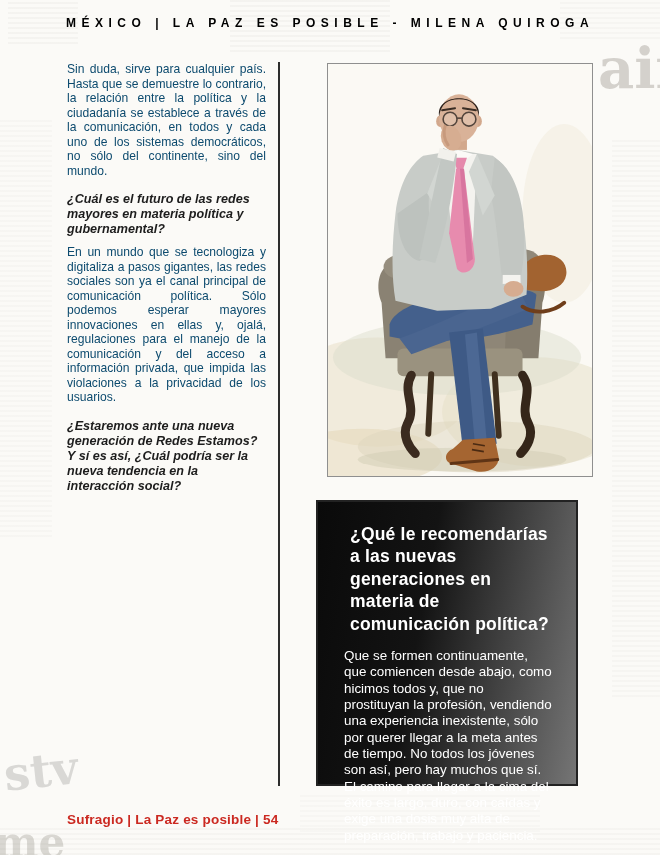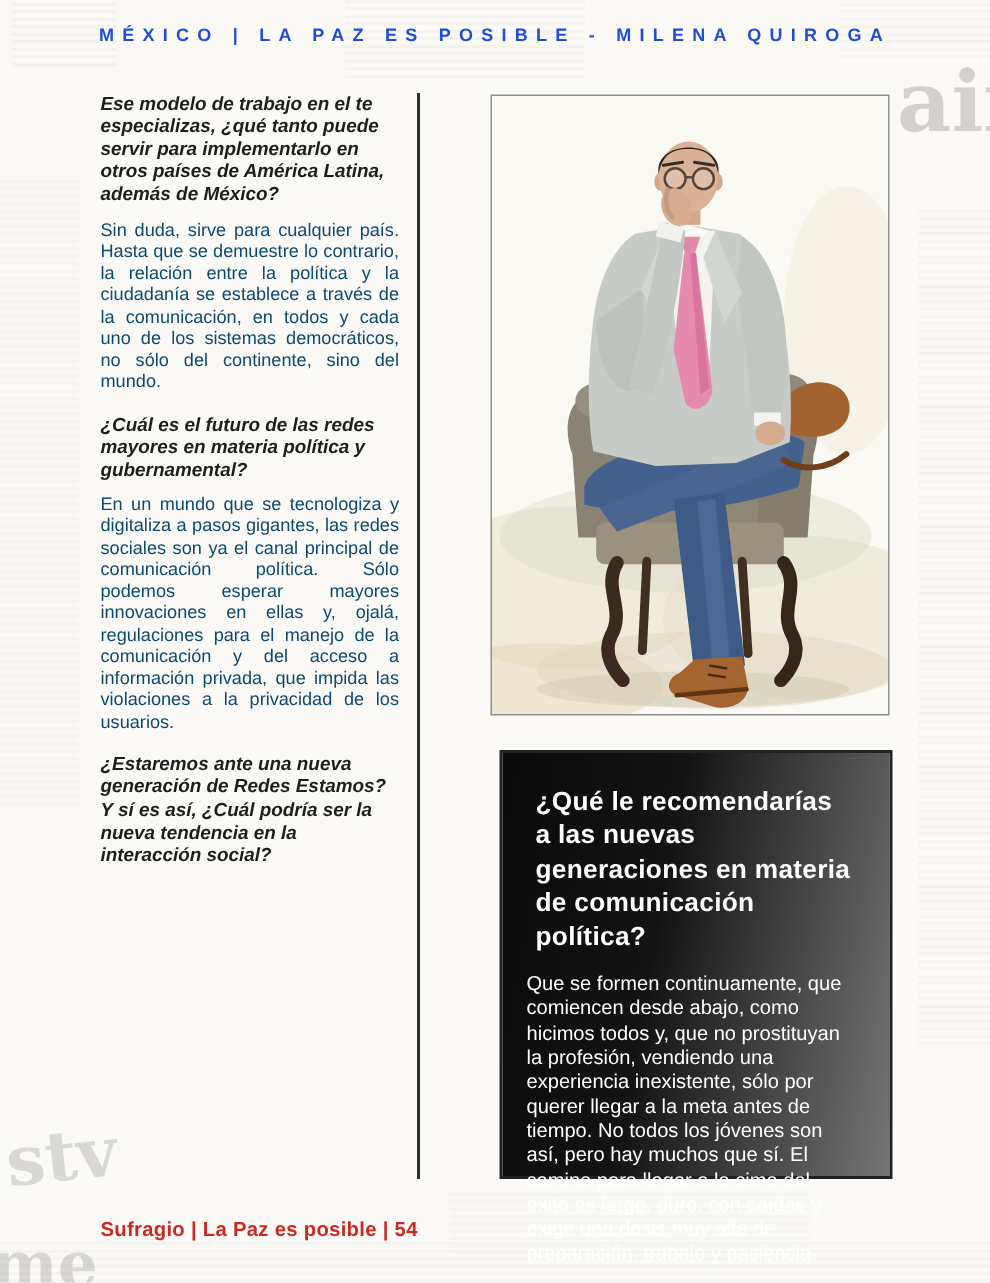--- a/index.html
+++ b/index.html
@@ -13,21 +13,21 @@
     position:absolute;
     background:repeating-linear-gradient(180deg, rgba(95,90,80,.07) 0 2px, rgba(0,0,0,0) 2px 5px);
     opacity:.6;pointer-events:none;
   }
   .frag{
     position:absolute;font-family:"DejaVu Serif", serif;font-weight:bold;
     color:rgba(110,105,95,.28);pointer-events:none;user-select:none;line-height:1;
   }
   .page-header{
     position:absolute;top:16px;left:0;width:660px;text-align:center;
-    color:#1d4ed8;font-size:12px;font-weight:bold;letter-spacing:5.5px;
+    color:#000000;font-size:12px;font-weight:bold;letter-spacing:5.5px;
   }
   .left-col{
     position:absolute;left:67px;top:62px;width:199px;
   }
   .q{
     font-style:italic;font-weight:bold;color:#1d1d1d;
     font-size:12.6px;line-height:1.2;margin:14px 0 8px 0;
   }
   .q.first{margin-top:0;}
   .a{
@@ -36,24 +36,24 @@
   .divider{
     position:absolute;left:278px;top:62px;width:2px;height:724px;
     background:#2d2d2d;
   }
   .photo{
     position:absolute;left:327px;top:63px;width:266px;height:414px;
     border:1px solid #8f8f8f;background:#fbf9f4;box-sizing:border-box;
   }
   .photo svg{display:block;width:100%;height:100%;}
   .hl-box{
-    position:absolute;left:333px;top:500px;width:262px;height:286px;
+    position:absolute;left:316px;top:500px;width:262px;height:286px;
     background:linear-gradient(100deg,#0a0a0a 0%,#131313 40%,#757575 100%);
     border:2px solid #222;box-sizing:border-box;
-    padding:21px 24px 14px 16px;color:#ffffff;
+    padding:21px 24px 14px 26px;color:#ffffff;
   }
   .hl-q{
     font-weight:bold;font-size:17.5px;line-height:1.28;letter-spacing:.2px;
     padding-left:6px;margin:0 0 13px 0;
   }
   .hl-a{
     font-size:13.4px;line-height:1.22;margin:0;
   }
   .page-footer{
     position:absolute;left:67px;top:812px;
@@ -70,21 +70,20 @@
 <div class="tex" style="left:612px;top:140px;width:48px;height:560px;opacity:.45;"></div>
 <div class="tex" style="left:0;top:828px;width:660px;height:27px;opacity:.5;"></div>
 <div class="tex" style="left:300px;top:795px;width:240px;height:40px;opacity:.35;"></div>
 <div class="frag" style="left:598px;top:40px;font-size:56px;">air</div>
 <div class="frag" style="left:4px;top:748px;font-size:46px;transform:rotate(-6deg);color:rgba(95,95,95,.22);">stv</div>
 <div class="frag" style="left:-6px;top:822px;font-size:42px;color:rgba(120,115,105,.26);">me</div>
 
 <div class="page-header">MÉXICO | LA PAZ ES POSIBLE - MILENA QUIROGA</div>
 
 <div class="left-col">
-  <div class="q first">Ese modelo de trabajo en el te especializas, ¿qué tanto puede servir para implementarlo en otros países de América Latina, además de México?</div>
   <div class="a">Sin duda, sirve para cualquier país. Hasta que se demuestre lo contrario, la relación entre la política y la ciudadanía se establece a través de la comunicación, en todos y cada uno de los sistemas democráticos, no sólo del continente, sino del mundo.</div>
   <div class="q">¿Cuál es el futuro de las redes mayores en materia política y gubernamental?</div>
   <div class="a">En un mundo que se tecnologiza y digitaliza a pasos gigantes, las redes sociales son ya el canal principal de comunicación política. Sólo podemos esperar mayores innovaciones en ellas y, ojalá, regulaciones para el manejo de la comunicación y del acceso a información privada, que impida las violaciones a la privacidad de los usuarios.</div>
   <div class="q">¿Estaremos ante una nueva generación de Redes Estamos? Y sí es así, ¿Cuál podría ser la nueva tendencia en la interacción social?</div>
 </div>
 
 <div class="divider"></div>
 
 <div class="photo">
   <svg viewBox="0 0 266 414" xmlns="http://www.w3.org/2000/svg">

